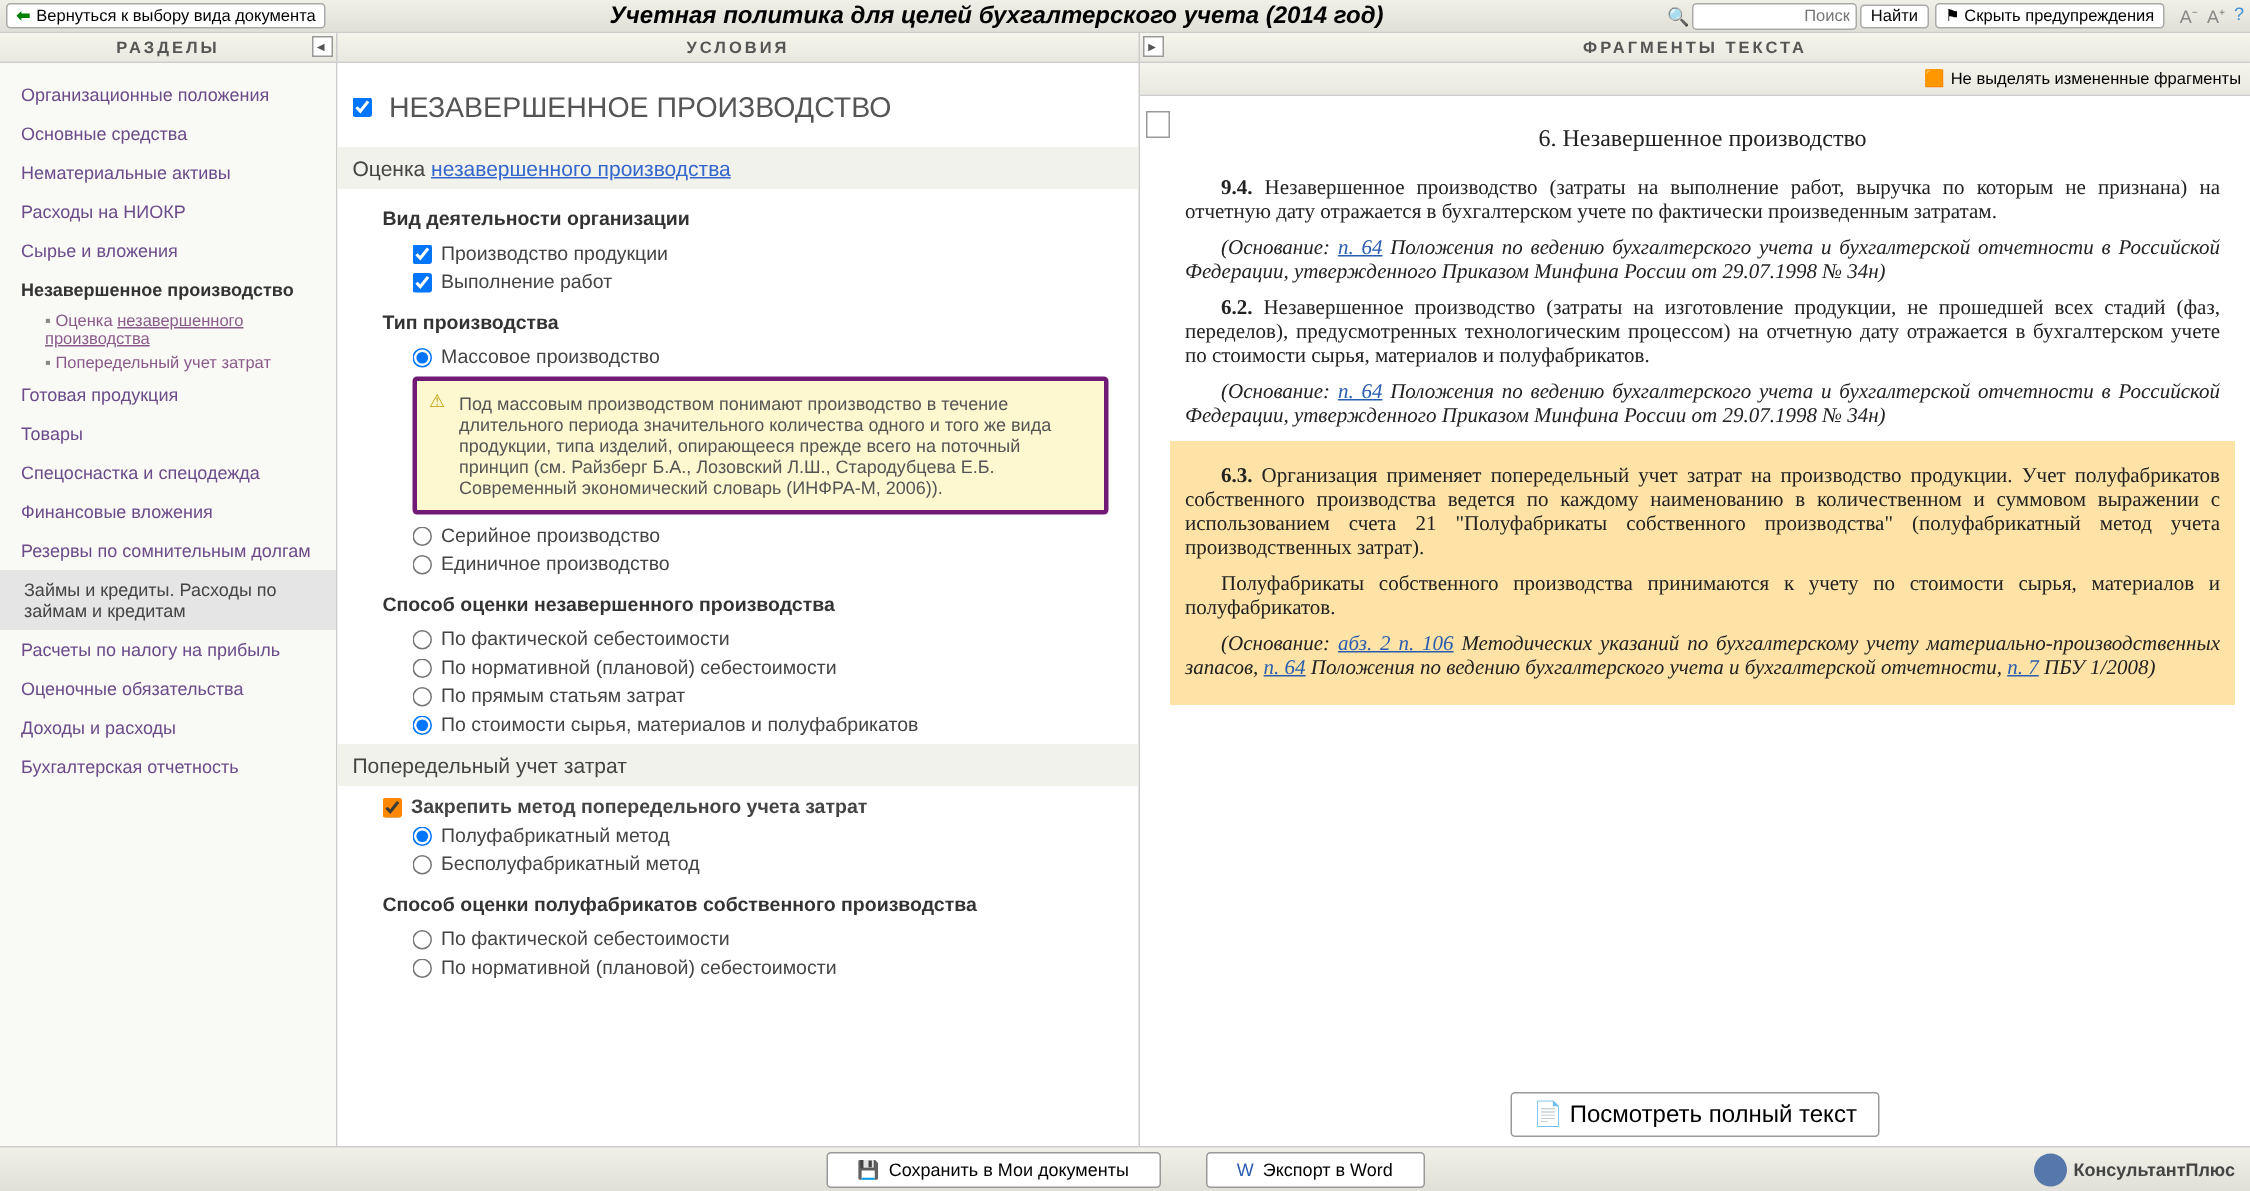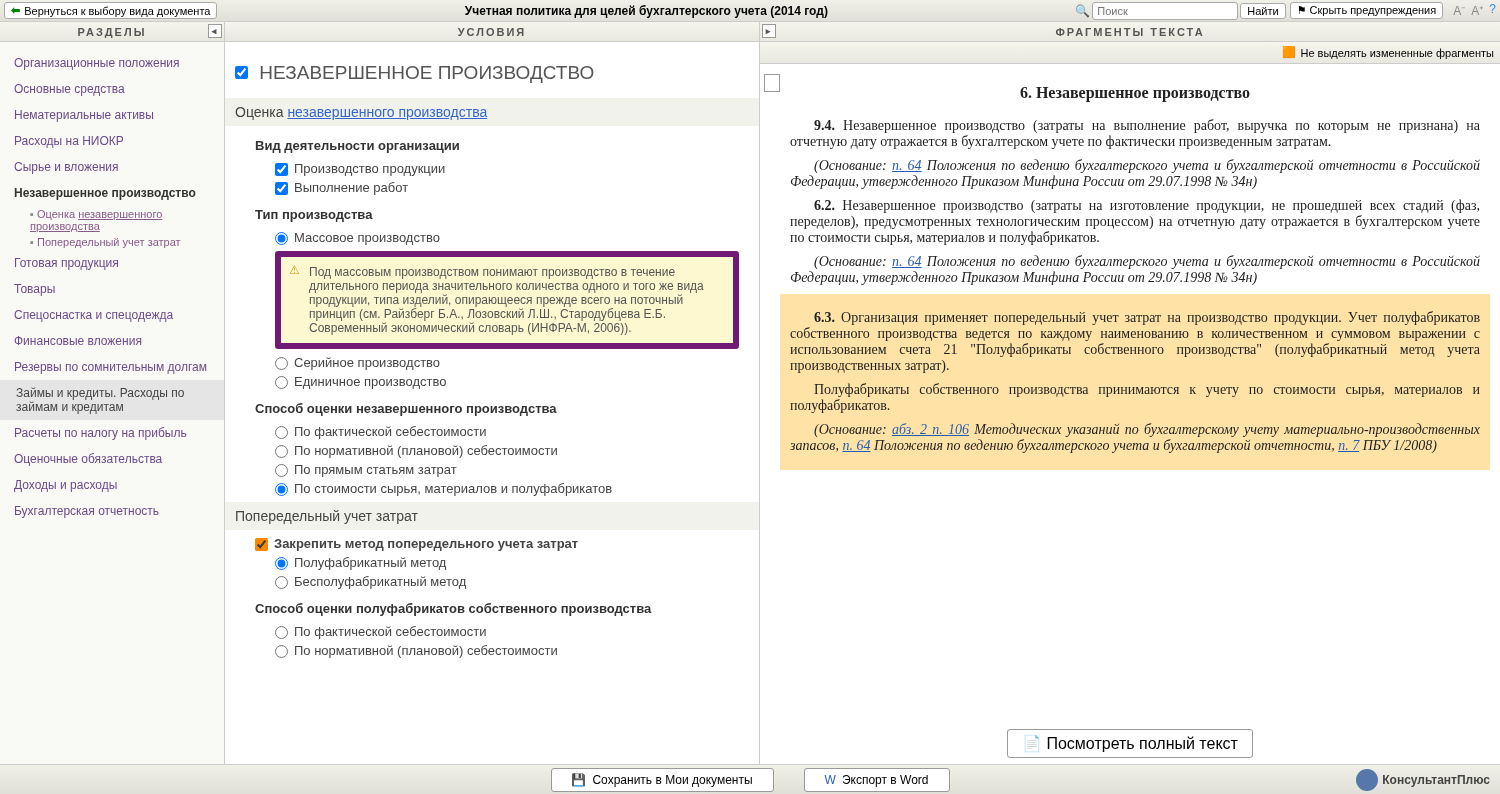--- a/index.html
+++ b/index.html
@@ -1,22 +1,22 @@
 <!DOCTYPE html>
 <html><head>
 <meta charset="utf-8">
 <style>
 * { box-sizing: border-box; margin: 0; padding: 0; }
 body { font-family: Arial, sans-serif; font-size: 12px; background: #f5f5f0; height: 794px; width: 1500px; overflow: hidden; display: flex; flex-direction: column; }
 .topbar { height: 22px; background: linear-gradient(#f0f0e8, #e0e0d8); border-bottom: 1px solid #ccc; display: flex; align-items: center; padding: 0 4px; gap: 4px; }
 .back-btn { display: flex; align-items: center; gap: 4px; font-size: 11px; background: #fff; border: 1px solid #aaa; border-radius: 3px; padding: 1px 6px; cursor: pointer; }
 .back-arrow { color: green; font-weight: bold; }
-.doc-title { flex: 1; text-align: center; font-weight: bold; font-size: 12px; }
+.doc-title { flex: 1; text-align: center; font-weight: bold; font-size: 16px; font-style: italic; }
 .search-box { display: flex; align-items: center; gap: 2px; }
-.search-input { width: 146px; height: 18px; border: 1px solid #aaa; border-radius: 3px; padding: 0 4px; font-size: 11px; }
+.search-input { width: 110px; height: 18px; border: 1px solid #aaa; border-radius: 3px; padding: 0 4px; font-size: 11px; text-align: right; }
 .find-btn, .warn-btn { font-size: 11px; background: #fff; border: 1px solid #aaa; border-radius: 3px; padding: 1px 6px; cursor: pointer; }
 .top-icons { display: flex; gap: 6px; margin-left: 6px; }
 .top-icons span { cursor: pointer; color: #888; }
 .headers { height: 20px; display: flex; background: linear-gradient(#f5f5ed, #e8e8e0); border-bottom: 1px solid #ccc; }
 .header-col { text-align: center; font-size: 11px; font-weight: bold; letter-spacing: 2px; line-height: 20px; color: #555; position: relative; }
 .col1 { width: 225px; border-right: 1px solid #ccc; }
 .col2 { width: 535px; border-right: 1px solid #ccc; }
 .col3 { flex: 1; }
 .collapse-btn { position: absolute; right: 2px; top: 2px; width: 14px; height: 14px; border: 1px solid #999; background: #fff; font-size: 9px; line-height: 12px; cursor: pointer; }
 .main { flex: 1; display: flex; overflow: hidden; }
@@ -28,28 +28,28 @@
 .sub-item a { color: #8a5a8a; text-decoration: underline; }
 .sub-item::before { content: "▪ "; color: #888; }
 .side-item.highlight { background: #e5e5e5; color: #444; padding-left: 16px; }
 .conditions { width: 535px; border-right: 1px solid #ccc; overflow-y: auto; padding: 12px 10px; background: #fff; }
 .cond-title { font-size: 19px; font-weight: normal; color: #555; margin: 8px 0 14px 0; }
 .cond-check { margin-right: 6px; }
 .section-hdr { background: #f2f2ec; padding: 6px 10px; font-size: 14px; color: #444; margin: 6px -10px; }
 .subhdr { font-weight: bold; font-size: 13px; margin: 12px 0 8px 20px; color: #333; }
 .opt-check, .opt-radio { margin: 4px 0 4px 40px; font-size: 13px; color: #444; display: flex; align-items: flex-end; gap: 6px; }
 .opt-check input, .opt-radio input { margin-top: 2px; }
-.info-box { background: #fdf8d0; border: 6px solid #701a75; border-radius: 3px; padding: 8px 10px 8px 28px; margin: 6px 10px 6px 40px; font-size: 12px; color: #555; position: relative; }
+.info-box { background: #fdf8d0; border: 3px solid #701a75; border-radius: 3px; padding: 8px 10px 8px 28px; margin: 6px 10px 6px 40px; font-size: 12px; color: #555; position: relative; }
 .info-box::before { content: "⚠"; position: absolute; left: 8px; top: 6px; color: #c49a00; }
 .link-txt { color: #3366cc; text-decoration: underline; cursor: pointer; }
 .fragments { flex: 1; display: flex; flex-direction: column; background: #fff; overflow: hidden; }
 .frag-toolbar { height: 22px; background: linear-gradient(#f5f5ed, #e8e8e0); border-bottom: 1px solid #ccc; display: flex; justify-content: flex-end; align-items: center; padding: 0 6px; font-size: 11px; gap: 4px; }
 .frag-body { flex: 1; overflow-y: auto; padding: 14px 20px 14px 30px; font-family: Georgia, serif; font-size: 14px; color: #222; position: relative; }
 .doc-icon { position: absolute; left: 4px; top: 10px; width: 16px; height: 18px; border: 1px solid #999; background: #fff; }
-.frag-h { text-align: center; font-weight: bold; font-size: 16px; margin: 6px 0 16px 0; }
+.frag-h { text-align: center; font-weight: normal; font-size: 16px; margin: 6px 0 16px 0; }
 .frag-p { text-align: justify; margin: 8px 0; text-indent: 24px; }
 .frag-base { font-style: italic; text-align: justify; margin: 8px 0; text-indent: 24px; }
 .frag-highlight { background: #ffe3a6; padding: 8px 10px; margin: 8px -10px; }
 .frag-highlight .frag-p, .frag-highlight .frag-base { text-indent: 24px; }
 .frag-link { color: #2a5db0; text-decoration: underline; font-style: italic; }
 .full-text-btn { text-align: center; padding: 6px; }
 .full-text-btn button { padding: 4px 14px; font-size: 16px; border: 1px solid #999; border-radius: 3px; background: #fff; cursor: pointer; }
 .bottombar { height: 30px; background: linear-gradient(#f0f0e8, #e0e0d8); border-top: 1px solid #ccc; display: flex; align-items: center; justify-content: center; gap: 30px; position: relative; }
 .bottom-btn { padding: 4px 20px; border: 1px solid #999; border-radius: 3px; background: #fff; font-size: 12px; cursor: pointer; display: flex; gap: 6px; align-items: center; }
 .brand { position: absolute; right: 10px; display: flex; align-items: center; gap: 4px; font-size: 12px; color: #444; }

